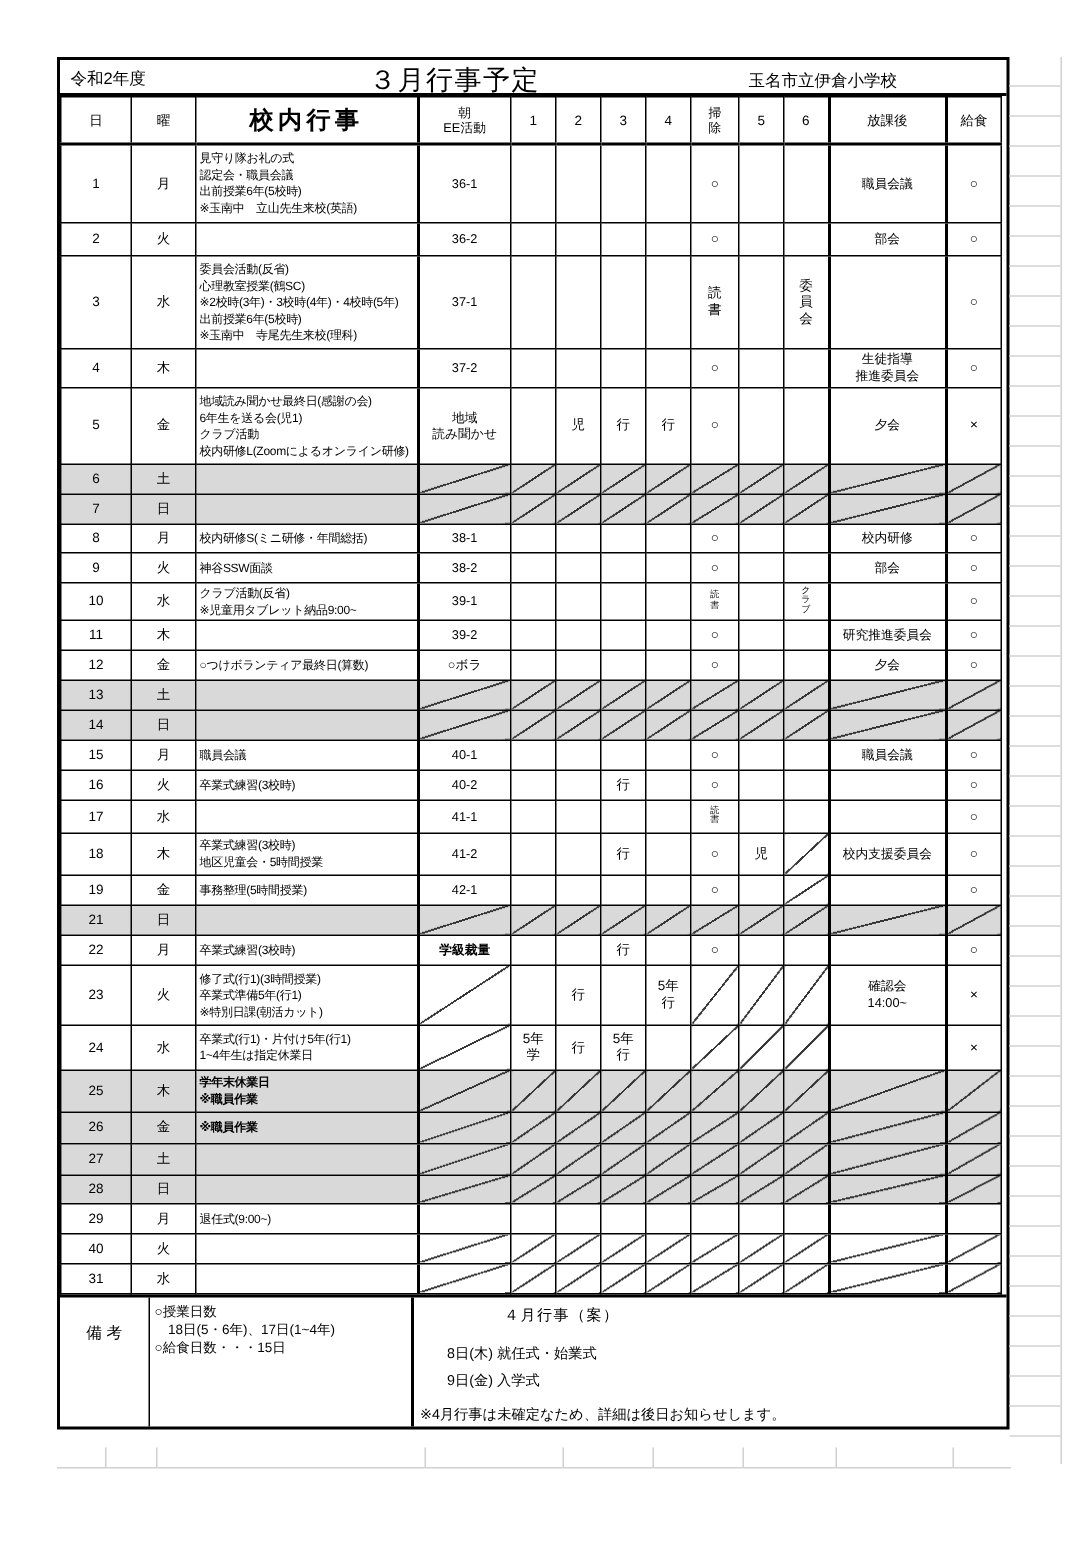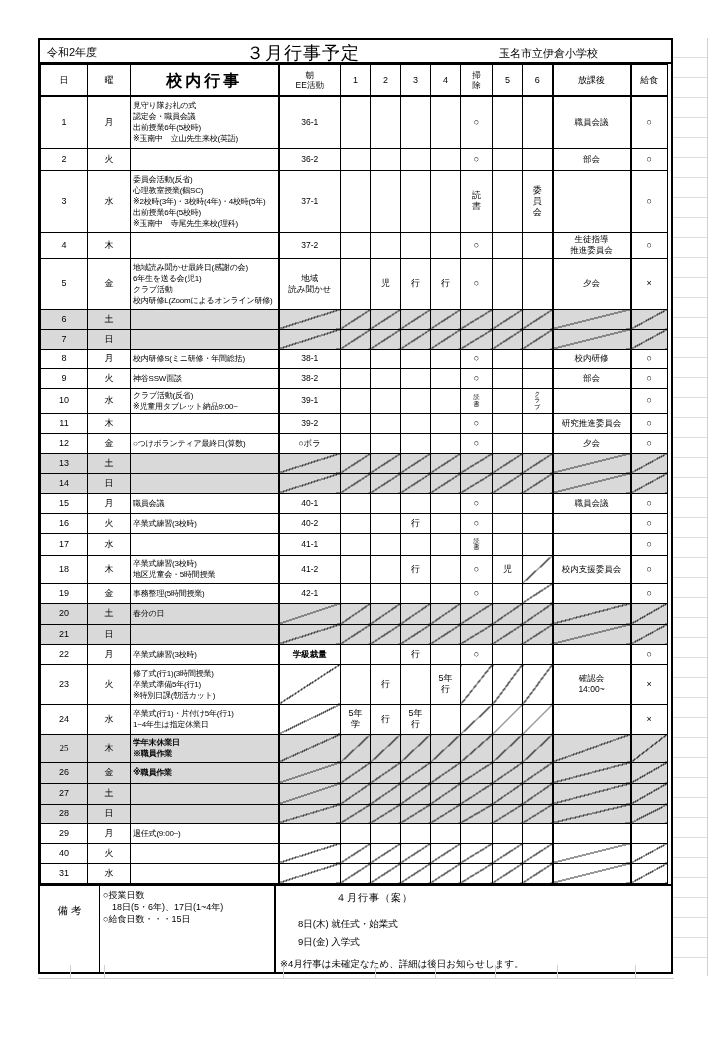--- a/index.html
+++ b/index.html
@@ -409,35 +409,20 @@
           <td></td>
           <td></td>
           <td></td>
           <td></td>
           <td>○</td>
           <td></td>
           <td class="slash"></td>
           <td class="after col-thick"></td>
           <td class="col-thick">○</td>
         </tr>
-        <tr class="hol" style="height: 21px;">
-          <td>20</td>
-          <td>土</td>
-          <td class="events">春分の日</td>
-          <td class="morning col-thick slash"></td>
-          <td class="slash"></td>
-          <td class="slash"></td>
-          <td class="slash"></td>
-          <td class="slash"></td>
-          <td class="slash"></td>
-          <td class="slash"></td>
-          <td class="slash"></td>
-          <td class="after col-thick slash"></td>
-          <td class="col-thick slash"></td>
-        </tr>
         <tr class="hol" style="height: 20px;">
           <td>21</td>
           <td>日</td>
           <td class="events"></td>
           <td class="morning col-thick slash"></td>
           <td class="slash"></td>
           <td class="slash"></td>
           <td class="slash"></td>
           <td class="slash"></td>
           <td class="slash"></td>
@@ -491,21 +476,21 @@
           <td>行</td>
           <td>5年
 行</td>
           <td></td>
           <td class="slash"></td>
           <td class="slash"></td>
           <td class="slash"></td>
           <td class="after col-thick"></td>
           <td class="col-thick">×</td>
         </tr>
-        <tr class="hol" style="height: 28px; font-family: Liberation Serif, serif;">
+        <tr class="hol" style="height: 28px;">
           <td>25</td>
           <td>木</td>
           <td class="events bold">学年末休業日
 ※職員作業</td>
           <td class="morning col-thick slash"></td>
           <td class="slash"></td>
           <td class="slash"></td>
           <td class="slash"></td>
           <td class="slash"></td>
           <td class="slash"></td>

